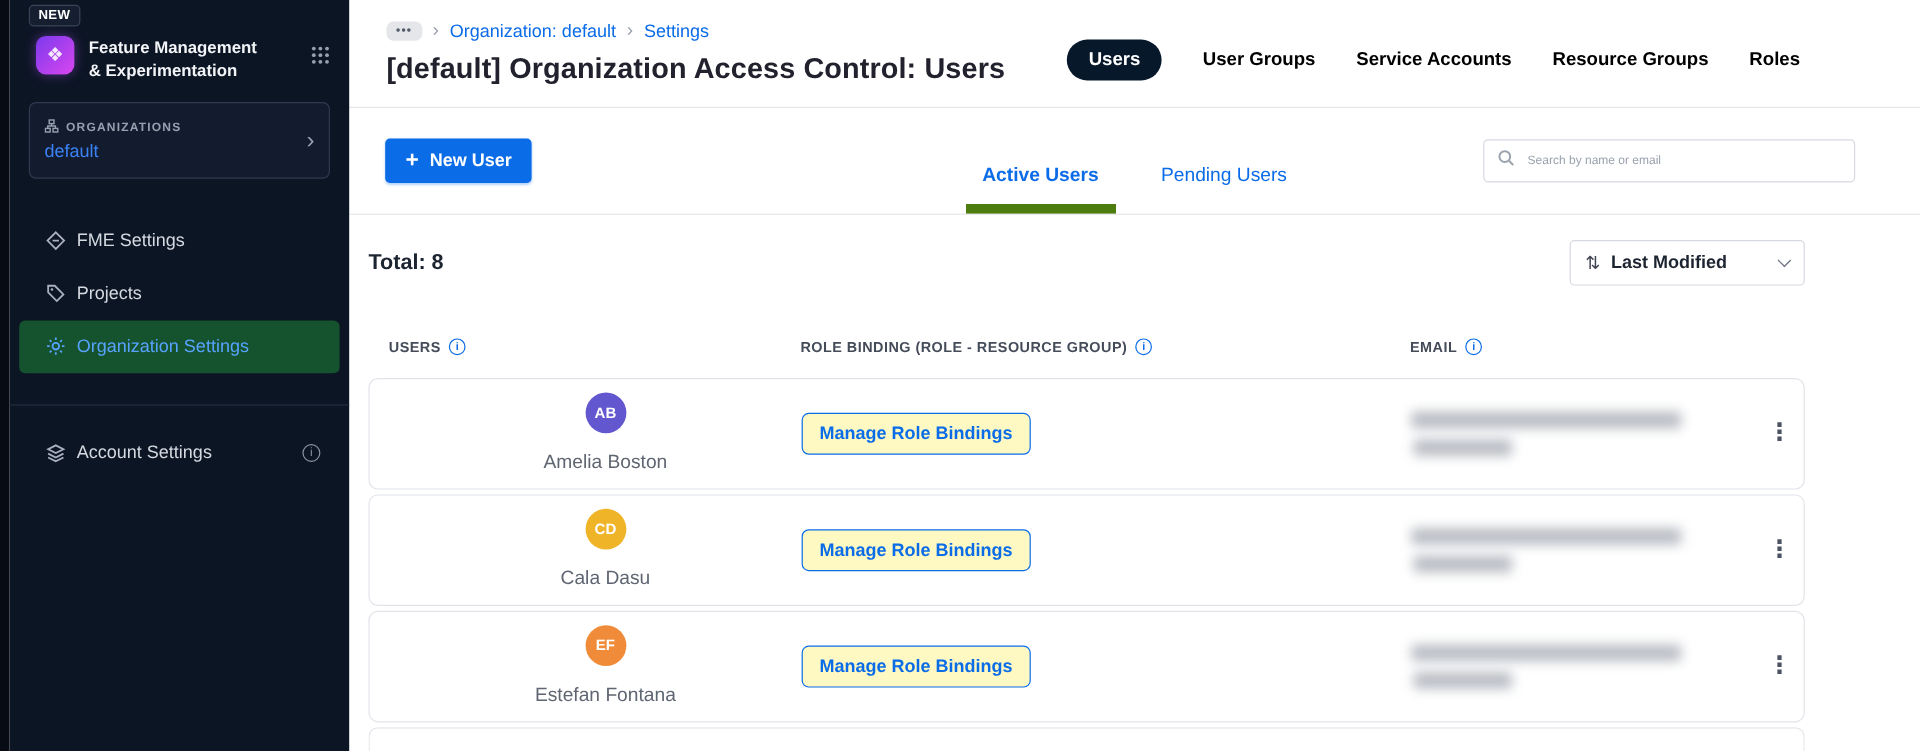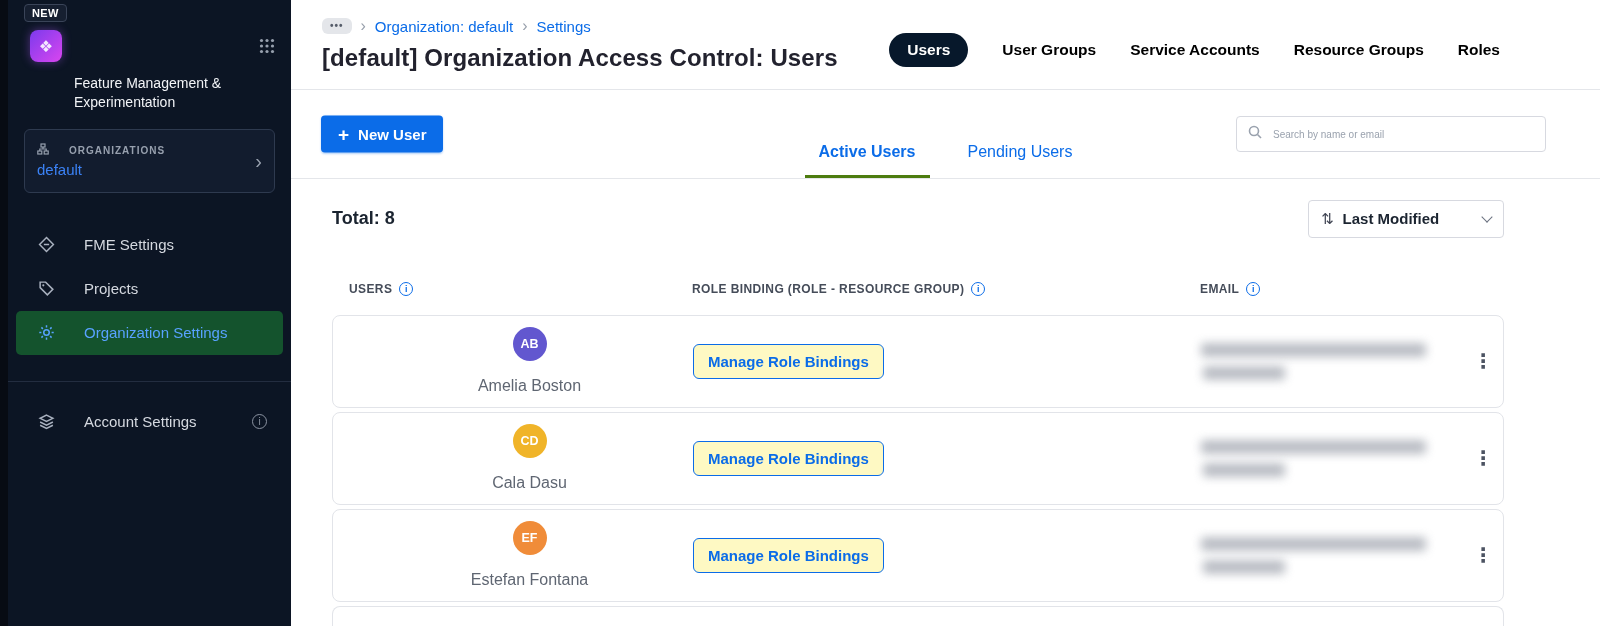--- a/index.html
+++ b/index.html
@@ -10,32 +10,32 @@
   .edge-strip { width:8px; height:100%; background:#070b13; flex:0 0 8px; }
 
   
   .sidebar { width:283px; flex:0 0 283px; background:#0c1524; color:#d5d9e0; position:relative; padding-top:0; }
   .new-badge { position:absolute; top:4px; left:16px; background:#161f30; border:1px solid #3a4458; color:#fff;
     font-size:11px; font-weight:700; padding:2px 7px; border-radius:4px; letter-spacing:.3px; }
   .brand-row { display:flex; align-items:flex-start; gap:12px; padding:30px 16px 0 22px; }
   .logo { width:32px; height:32px; border-radius:8px; flex:0 0 32px;
     background:linear-gradient(135deg,#7c3aed,#d946ef); display:flex; align-items:center; justify-content:center;
     color:#f3e8ff; font-size:16px; box-shadow:0 0 10px rgba(168,85,247,.45); }
-  .brand-title { font-size:14px; font-weight:400; line-height:1.38; color:#f2f4f7; width:150px;margin-top:44px; }
+  .brand-title { font-size:14px; font-weight:700; line-height:1.38; color:#f2f4f7; width:150px; }
   .grid-icon { margin-left:auto; margin-top:8px; cursor:pointer; }
 
   .org-selector { margin:16px 16px 0 16px; background:#121c2e; border:1px solid #2e3a4f; border-radius:6px;
     padding:10px 12px; display:flex; align-items:center; cursor:pointer; height:64px; }
   .org-left { display:flex; flex-direction:column; gap:4px; }
-  .org-label-row { display:flex; align-items:center; gap:20px; font-size:10px; letter-spacing:1px; color:#97a0ae; font-weight:700; }
+  .org-label-row { display:flex; align-items:center; gap:6px; font-size:10px; letter-spacing:1px; color:#97a0ae; font-weight:700; }
   .org-value { font-size:15px; color:#3b82f6; }
   .org-chevron { margin-left:auto; color:#97a0ae; font-size:20px; line-height:1; }
 
   .nav { margin-top:30px; }
-  .nav-item { display:flex; align-items:center; gap:29px; height:44px; padding:0 16px 0 22px; margin:0 8px;
+  .nav-item { display:flex; align-items:center; gap:9px; height:44px; padding:0 16px 0 22px; margin:0 8px;
     border-radius:5px; font-size:15px; color:#d5d9e0; cursor:pointer; }
   .nav-item .nav-icon { color:#a9b1bf; display:flex; align-items:center; }
   .nav-item.active { background:#14532d; color:#58a2ff; }
   .nav-item.active .nav-icon { color:#58a2ff; }
   .side-divider { height:1px; background:#232d40; margin:26px 0 18px 0; }
   .nav-info { margin-left:auto; width:15px; height:15px; border:1px solid #8b93a1; border-radius:50%;
     color:#8b93a1; font-size:10px; display:inline-flex; align-items:center; justify-content:center; font-style:normal; }
 
   
   .main { flex:1; display:flex; flex-direction:column; background:#fff; min-width:0; }
@@ -56,28 +56,28 @@
   .hdivider { height:1px; background:#e4e6ea; width:100%; }
 
   .toolbar { position:relative; height:90px; display:flex; justify-content:center; align-items:flex-end; }
   .new-user-btn { position:absolute; left:30px; top:50%; transform:translateY(-50%);
     background:#0b6ce8; color:#fff; border:none; border-radius:4px; height:37px; padding:0 17px;
     font-size:15px; font-weight:700; display:flex; align-items:center; gap:9px; cursor:pointer;
     font-family:inherit; box-shadow:0 1px 2px rgba(11,108,232,.3); }
   .new-user-btn .plus { font-size:19px; font-weight:700; line-height:1; margin-top:-1px; }
   .center-tabs { display:flex; gap:24px; }
   .ctab { color:#0b6ce8; font-size:16px; padding:0 14px 17px; cursor:pointer; font-weight:500; }
-  .ctab.active { font-weight:600; border-bottom:3px solid #4d7c0f; padding-bottom:14px; }
+  .ctab.active { font-weight:600; border-bottom:8px solid #4d7c0f; padding-bottom:14px; }
   .search-box { position:absolute; right:54px; top:50%; transform:translateY(-50%); width:310px; }
   .search-box input { width:100%; height:36px; border:1px solid #d7d9e0; border-radius:4px;
     padding:0 10px 0 36px; font-size:10px; color:#333; font-family:inherit; outline:none; }
   .search-box input::placeholder { color:#9aa2ae; }
   .search-svg { position:absolute; left:11px; top:50%; transform:translateY(-50%); }
 
-  .content { padding:0 96px 0 41px; flex:1; }
+  .content { padding:0 96px 0 16px; flex:1; }
   .content-top { margin-top:21px; display:flex; justify-content:space-between; align-items:center; }
   .total-label { font-size:18px; font-weight:700; color:#1b2430; }
   .sort-box { width:196px; height:38px; border:1px solid #d7d9e0; border-radius:4px; display:flex;
     align-items:center; padding:0 12px; gap:9px; cursor:pointer; background:#fff; }
   .sort-glyph { font-size:15px; color:#404553; }
   .sort-label { font-size:15px; font-weight:600; color:#1b2430; }
   .chev-down { width:8px; height:8px; border-right:1.6px solid #6b7280; border-bottom:1.6px solid #6b7280;
     transform:rotate(45deg); margin-left:auto; margin-top:-4px; }
 
   .table-headers { display:grid; grid-template-columns:360px 508px 1fr 40px; margin:44px 0 19px; }

